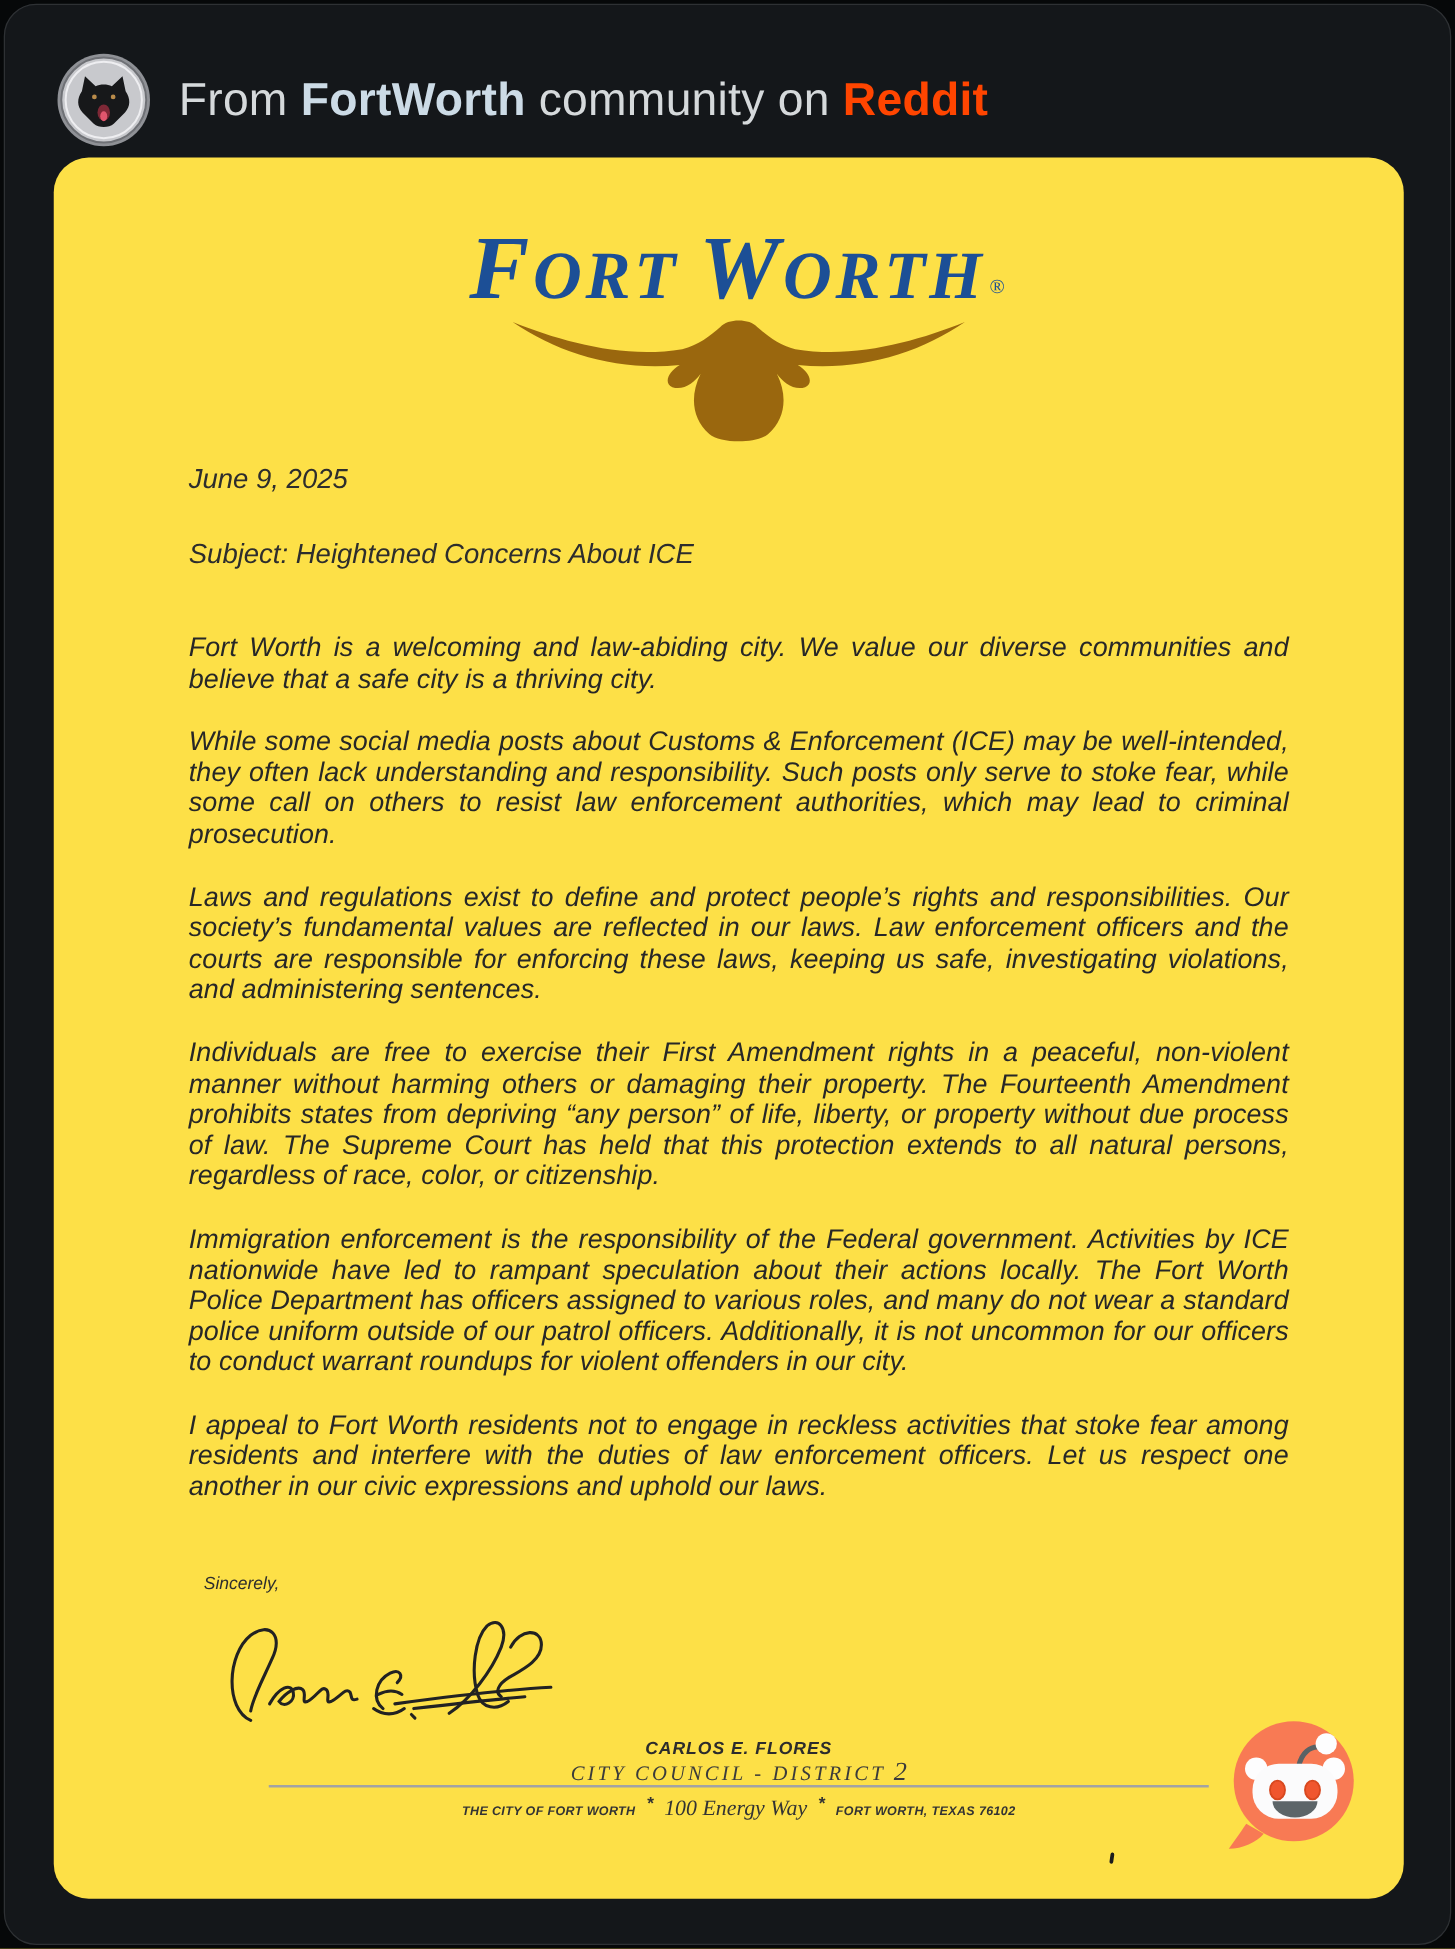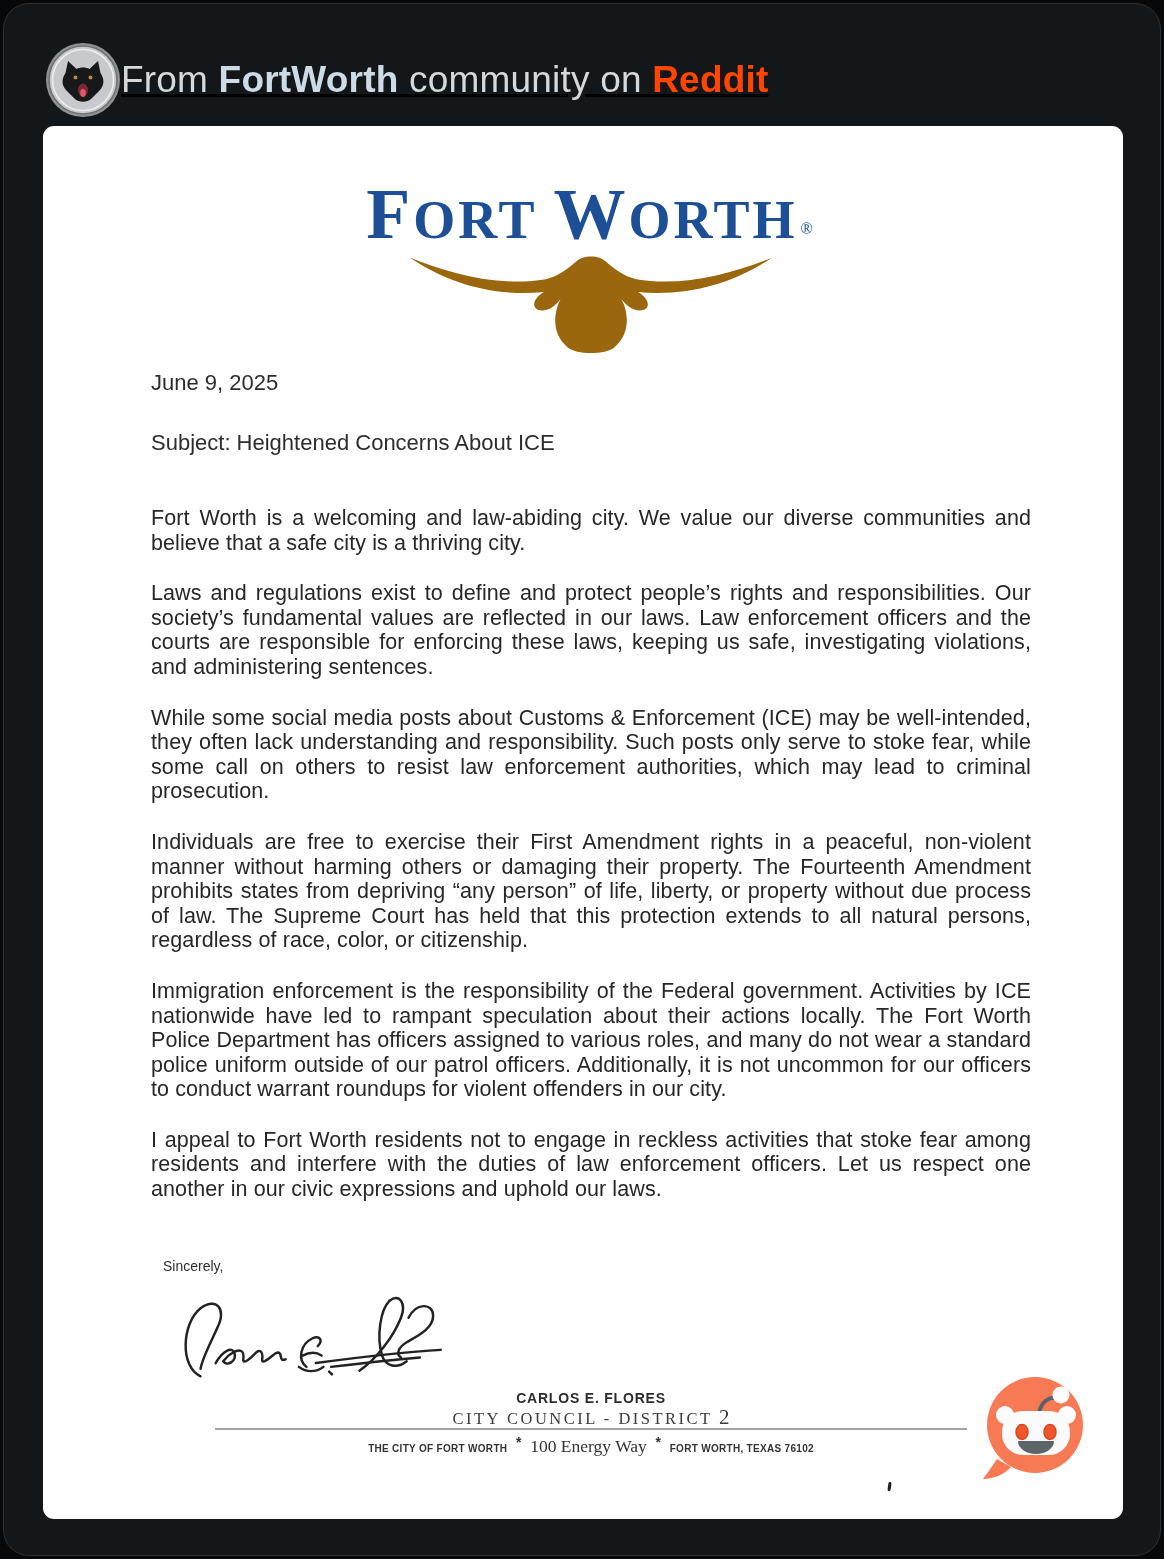--- a/index.html
+++ b/index.html
@@ -13,46 +13,47 @@
     position: absolute;
     inset: 3px;
     background: #14171a;
     border: 1px solid #2e3134;
     border-radius: 26px;
   }
   
   .share-header {
     display: flex;
     align-items: center;
+    gap: 22px;
     padding: 34px 0 0 41px;
     height: 118px;
-    text-decoration: underline;
   }
   .avatar {
     width: 76px; height: 76px;
     border-radius: 50%;
     flex: 0 0 auto;
   }
   .share-title {
     font-size: 37px;
     color: #d5d9db;
     letter-spacing: 0.2px;
     white-space: nowrap;
   }
   .share-title .community { font-weight: 700; color: #ccdbe6; }
   .share-title .brand { font-weight: 700; color: #ff4500; }
   
   .card {
     position: absolute;
     left: 39px; top: 122px;
     width: 1080px; height: 1393px;
-    background: #ffffff;
-    border-radius: 11px;
+    background: #fde047;
+    border-radius: 28px;
     color: #282828;
     overflow: hidden;
+    font-style: italic;
   }
   .card-inner { padding: 52px 92px 0 108px; }
   
   .logo { text-align: center; margin-bottom: 14px; }
   .logo-text {
     font-family: "Liberation Serif", serif;
     font-weight: 700;
     color: #1c4f96;
     letter-spacing: 3px;
     line-height: 1;
@@ -157,22 +158,22 @@
             C 125 70, 128 61, 138 55
             C 88 60, 40 46, 2 20 Z"></path>
         </svg>
       </div>
 
       <p class="date-line">June 9, 2025</p>
       <p class="subject-line">Subject: Heightened Concerns About ICE</p>
 
       <div class="letter-body">
         <p>Fort Worth is a welcoming and law-abiding city. We value our diverse communities and believe that a safe city is a thriving city.</p>
+        <p>While some social media posts about Customs &amp; Enforcement (ICE) may be well-intended, they often lack understanding and responsibility. Such posts only serve to stoke fear, while some call on others to resist law enforcement authorities, which may lead to criminal prosecution.</p>
         <p>Laws and regulations exist to define and protect people’s rights and responsibilities. Our society’s fundamental values are reflected in our laws. Law enforcement officers and the courts are responsible for enforcing these laws, keeping us safe, investigating violations, and administering sentences.</p>
-        <p>While some social media posts about Customs &amp; Enforcement (ICE) may be well-intended, they often lack understanding and responsibility. Such posts only serve to stoke fear, while some call on others to resist law enforcement authorities, which may lead to criminal prosecution.</p>
         <p>Individuals are free to exercise their First Amendment rights in a peaceful, non-violent manner without harming others or damaging their property. The Fourteenth Amendment prohibits states from depriving “any person” of life, liberty, or property without due process of law. The Supreme Court has held that this protection extends to all natural persons, regardless of race, color, or citizenship.</p>
         <p>Immigration enforcement is the responsibility of the Federal government. Activities by ICE nationwide have led to rampant speculation about their actions locally. The Fort Worth Police Department has officers assigned to various roles, and many do not wear a standard police uniform outside of our patrol officers. Additionally, it is not uncommon for our officers to conduct warrant roundups for violent offenders in our city.</p>
         <p>I appeal to Fort Worth residents not to engage in reckless activities that stoke fear among residents and interfere with the duties of law enforcement officers. Let us respect one another in our civic expressions and uphold our laws.</p>
       </div>
 
       <p class="closing">Sincerely,</p>
 
       <svg class="signature" width="290" height="104" viewBox="0 0 300 110">
         <g fill="none" stroke="#222" stroke-width="2.6" stroke-linecap="round">
           <path d="M30 104 C 8 94 10 48 30 32 C 46 20 58 32 48 52 C 42 66 32 84 30 96"></path>

